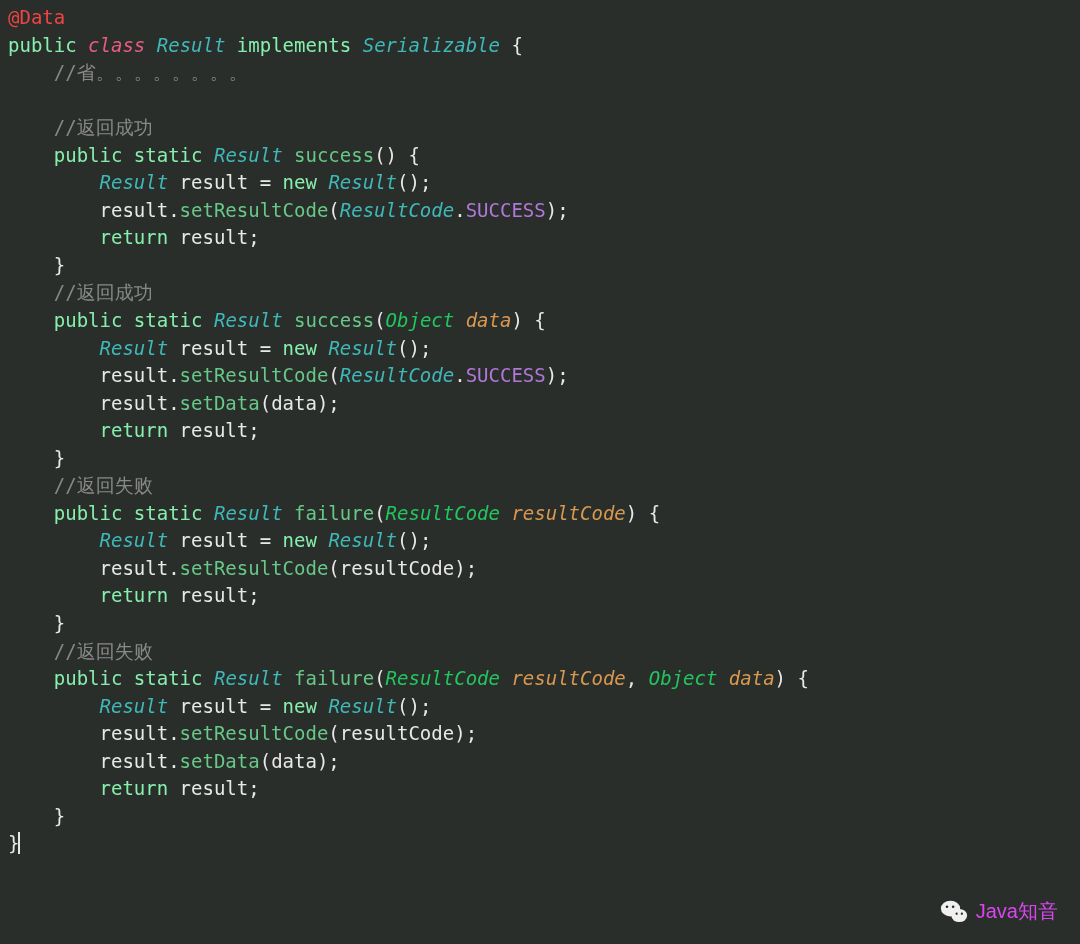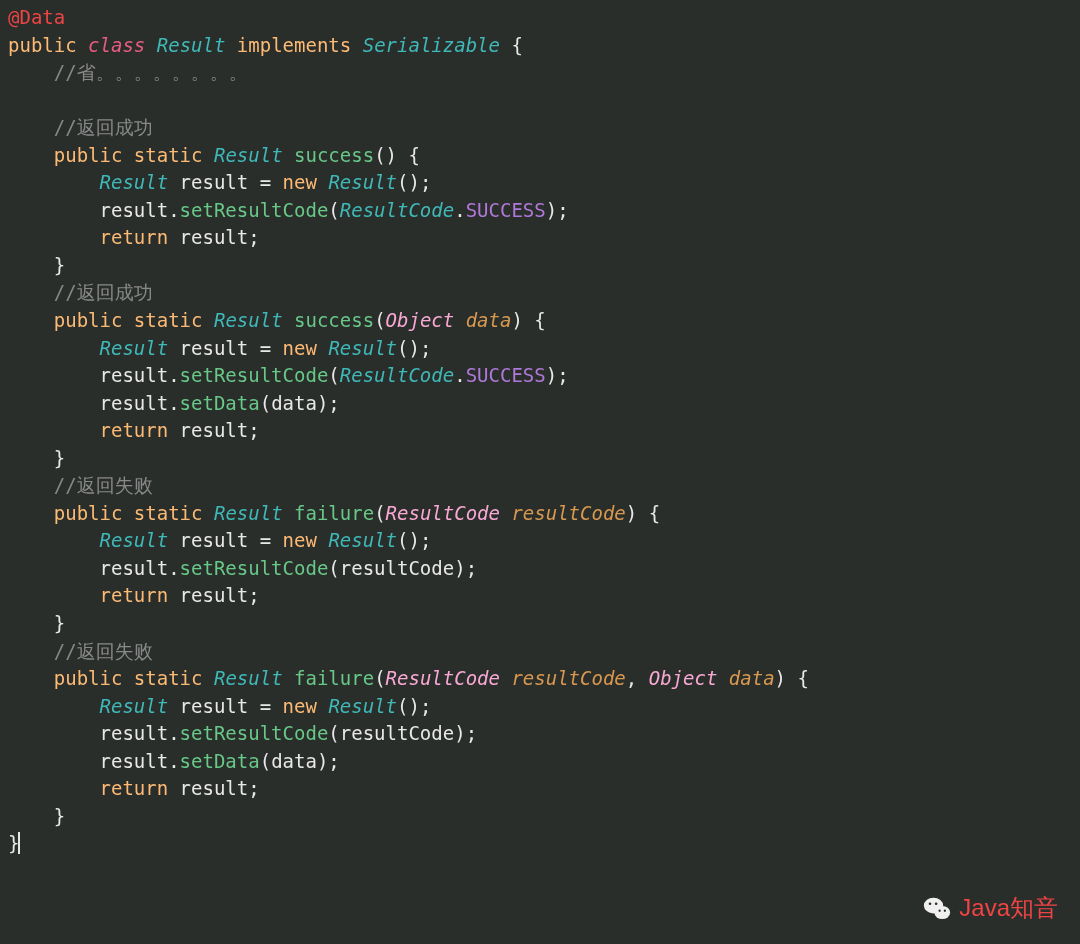--- a/index.html
+++ b/index.html
@@ -18,50 +18,50 @@
       height: 944px;
       overflow: hidden;
       position: relative;
       font-style: italic;
     }
     pre {
       font-family: inherit;
       white-space: pre;
     }
     .annotation { color: #ef4444; font-style: normal; }
-    .keyword { color: #fdba74; font-style: normal; }
+    .keyword { color: #86efac; font-style: normal; }
     .keyword-class { color: #e85b82; }
     .class-name { color: #3fb8b8; font-style: italic; }
     .method { color: #68c888; font-style: normal; }
     .punct { color: #e8e8e8; font-style: normal; }
     .comment { color: #888888; font-style: normal; }
-    .param-type { color: #f9a8d4; font-style: italic; }
+    .param-type { color: #22c55e; font-style: italic; }
     .param-name { color: #d89850; font-style: italic; }
     .local-var { color: #e8e8e8; font-style: normal; }
     .constant { color: #b078d8; font-style: normal; }
     .dot { color: #e8e8e8; font-style: normal; }
     .underline { text-underline-offset: 2px; }
     .cursor {
       display: inline-block;
       width: 2px;
       height: 1.2em;
       background: #e8e8e8;
       vertical-align: text-bottom;
       margin-left: -1px;
     }
     .watermark {
       position: absolute;
       bottom: 18px;
       right: 22px;
       display: flex;
       align-items: center;
       gap: 8px;
-      color: #ef4444;
+      color: #d946ef;
       font-family: -apple-system, sans-serif;
-      font-size: 24px;
+      font-size: 20px;
       font-style: normal;
     }
     .wechat-icon {
       width: 28px;
       height: 28px;
       position: relative;
     }
     .wechat-icon svg {
       width: 100%;
       height: 100%;

